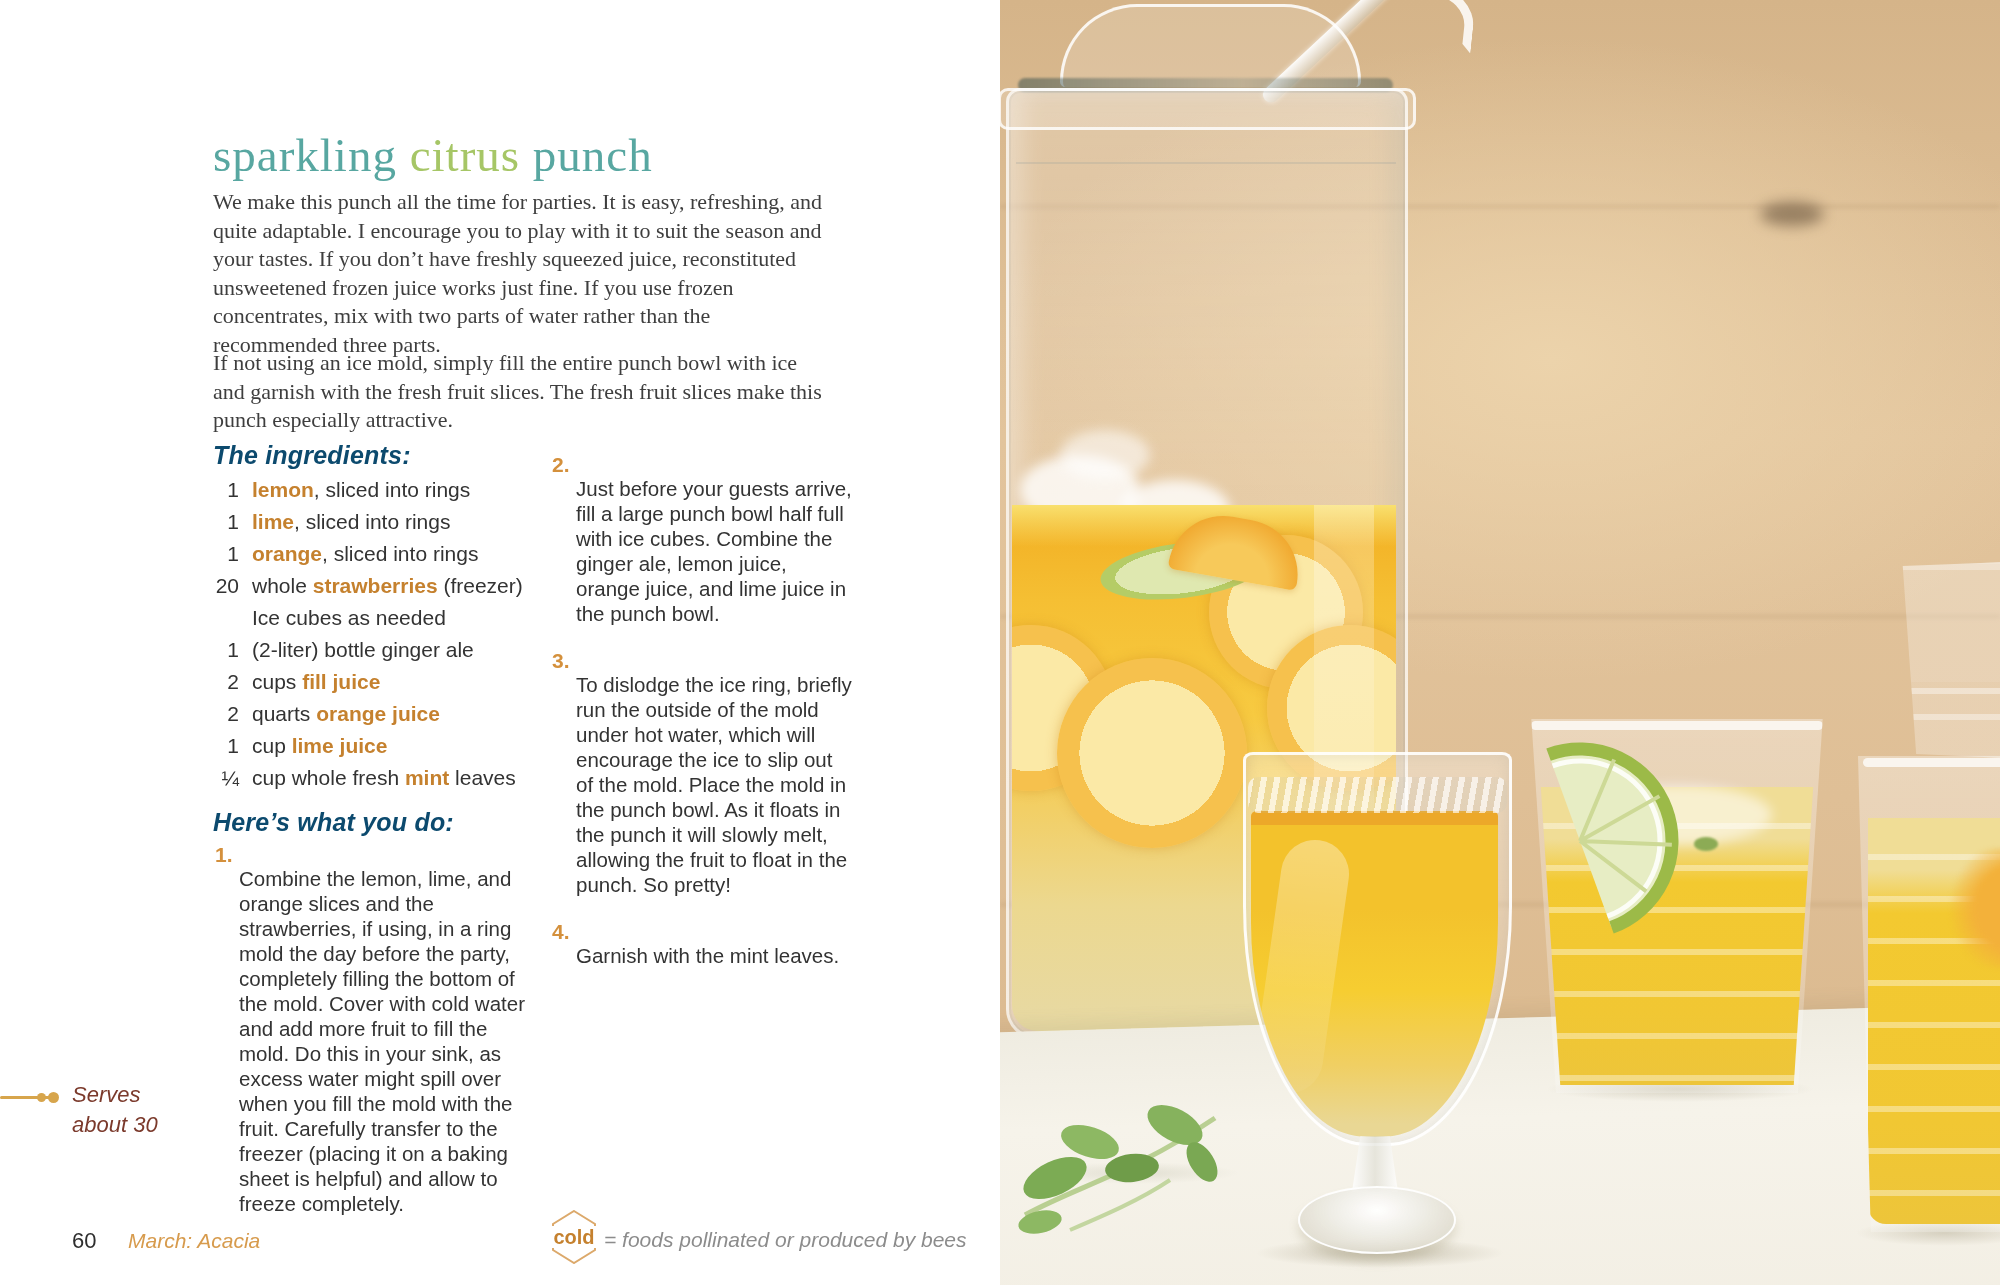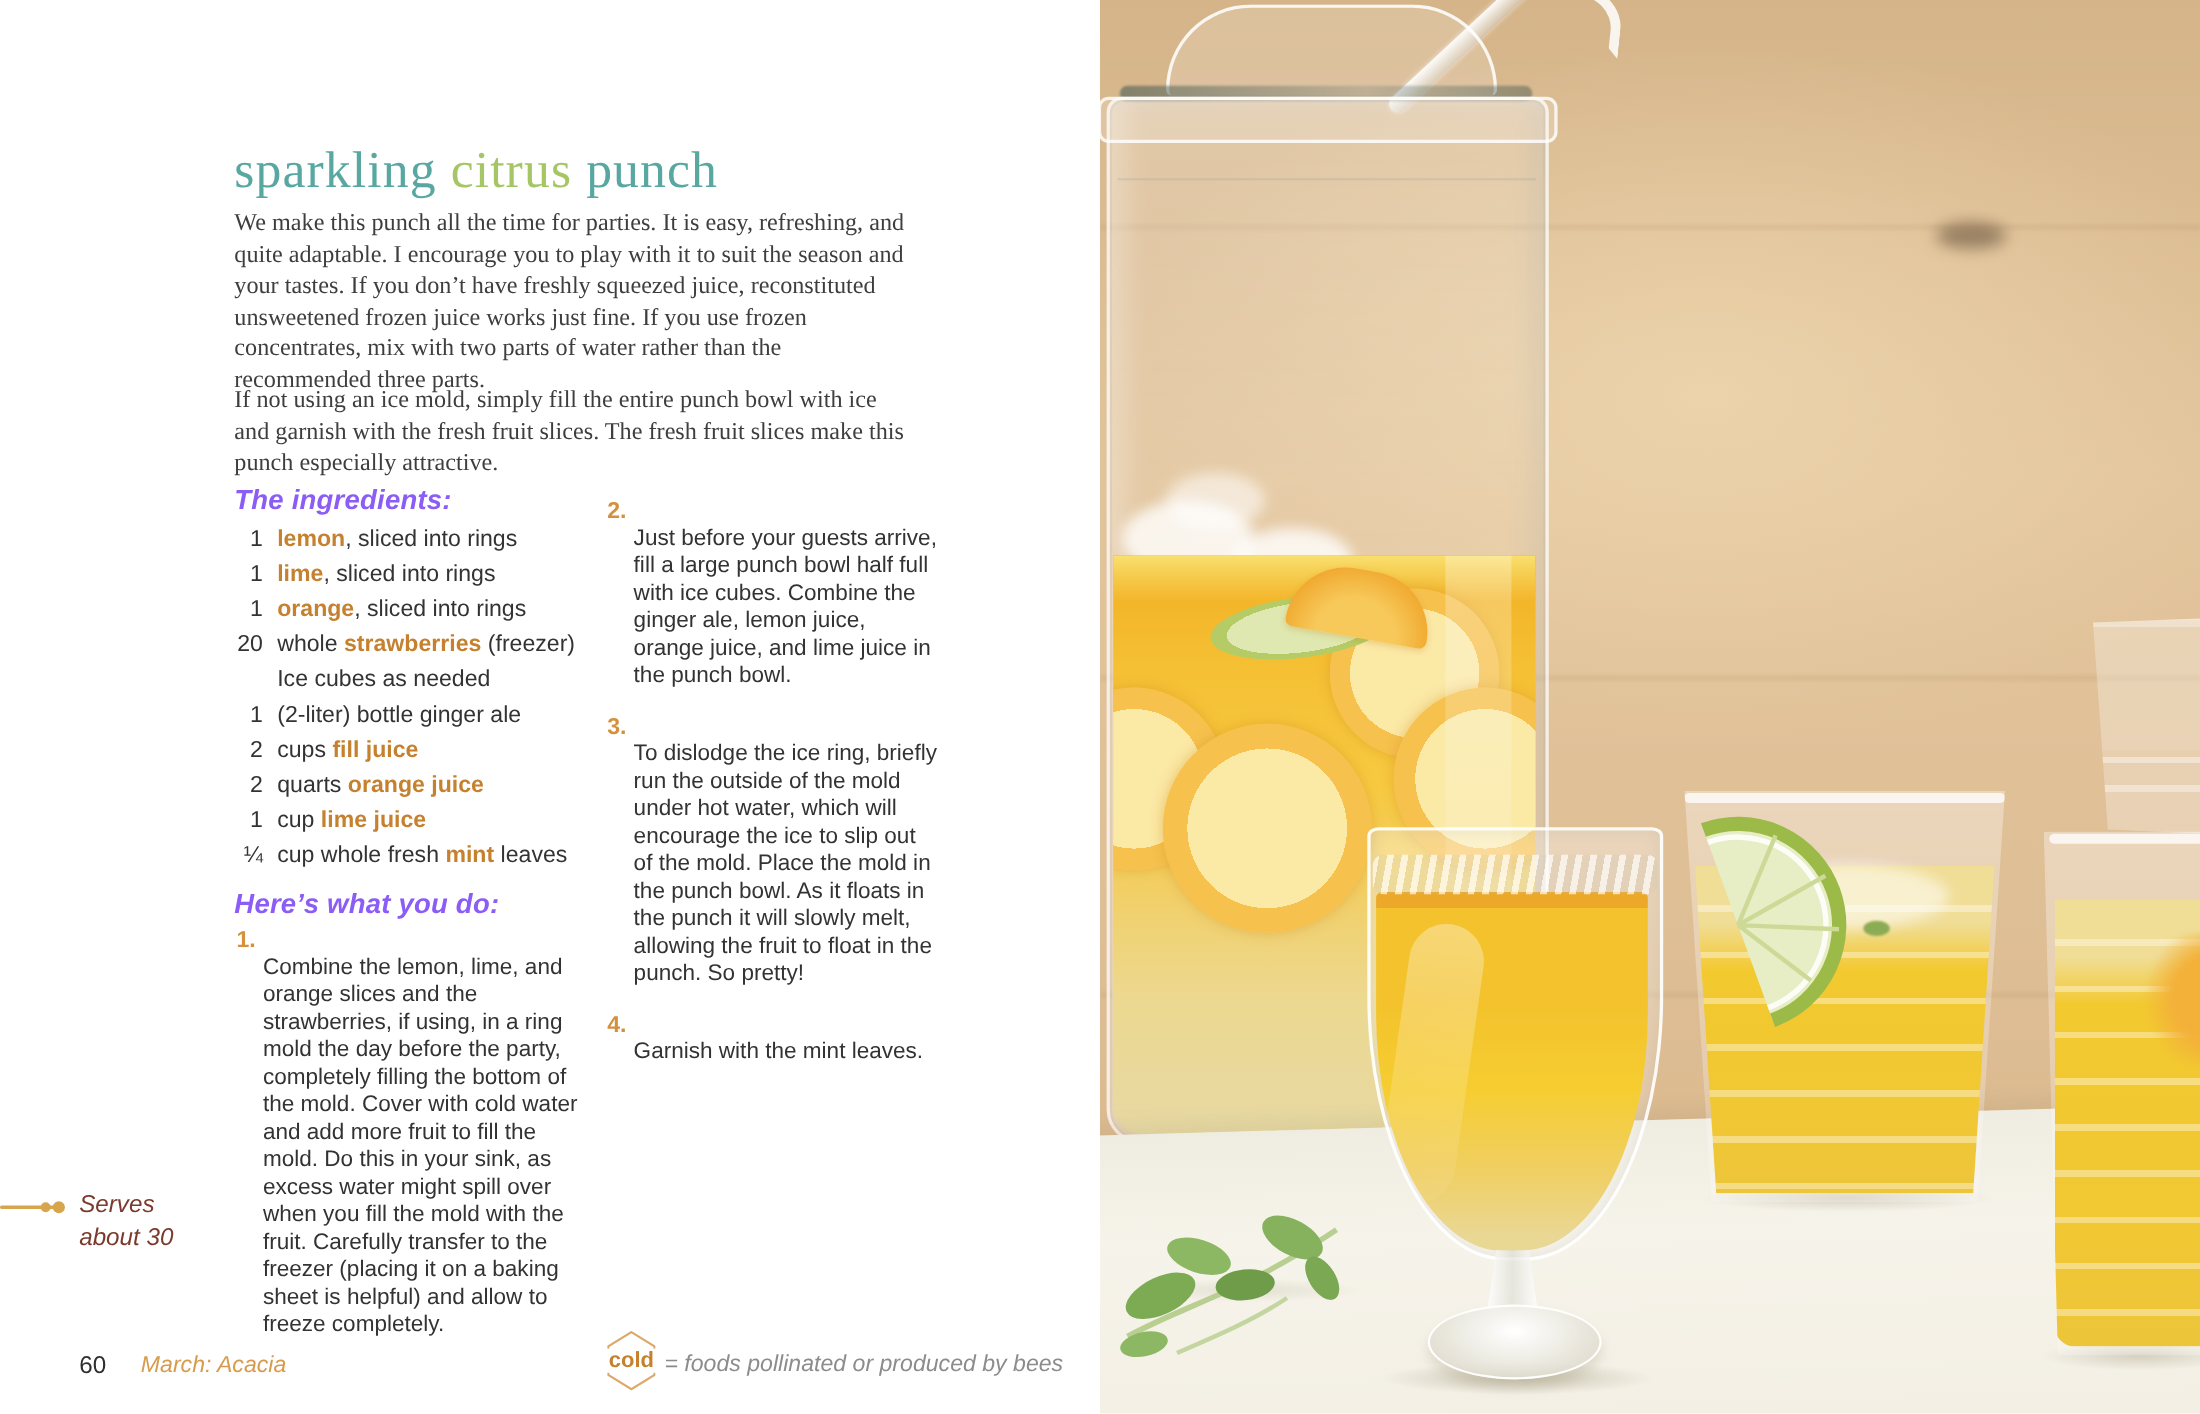--- a/index.html
+++ b/index.html
@@ -9,21 +9,21 @@
 
   
   .title{left:213px;top:97px;font-family:"Liberation Serif",serif;font-size:47px;
          letter-spacing:1px;font-weight:400;white-space:nowrap;}
   .title .teal{color:#58a7a1;}
   .title .green{color:#a6c666;}
   .intro{left:213px;width:620px;font-family:"Liberation Serif",serif;font-size:22px;
          line-height:28.5px;color:#3e3e3e;}
   .intro1{top:166px;}
   .intro2{top:327px;}
-  .sec-head{font-style:italic;font-weight:bold;font-size:25px;color:#8b5cf6;letter-spacing:.2px;}
+  .sec-head{font-style:italic;font-weight:bold;font-size:25px;color:#0c4a6e;letter-spacing:.2px;}
   .ing-head{left:213px;top:441px;}
   .dir-head{left:213px;top:808px;}
   .ing-list{left:213px;top:474px;width:330px;}
   .ing-row{display:flex;height:32px;line-height:32px;font-size:21px;color:#333;}
   .ing-row .qty{width:26px;text-align:right;flex:0 0 26px;margin-right:13px;}
   .bee{color:#c5812e;font-weight:bold;}
   .steps-col{display:flex;flex-direction:column;}
   .steps-left{left:215px;top:842px;width:310px;}
   .steps-right{left:552px;top:452px;width:302px;}
   .step{display:flex;margin:0 0 22px 0;}

